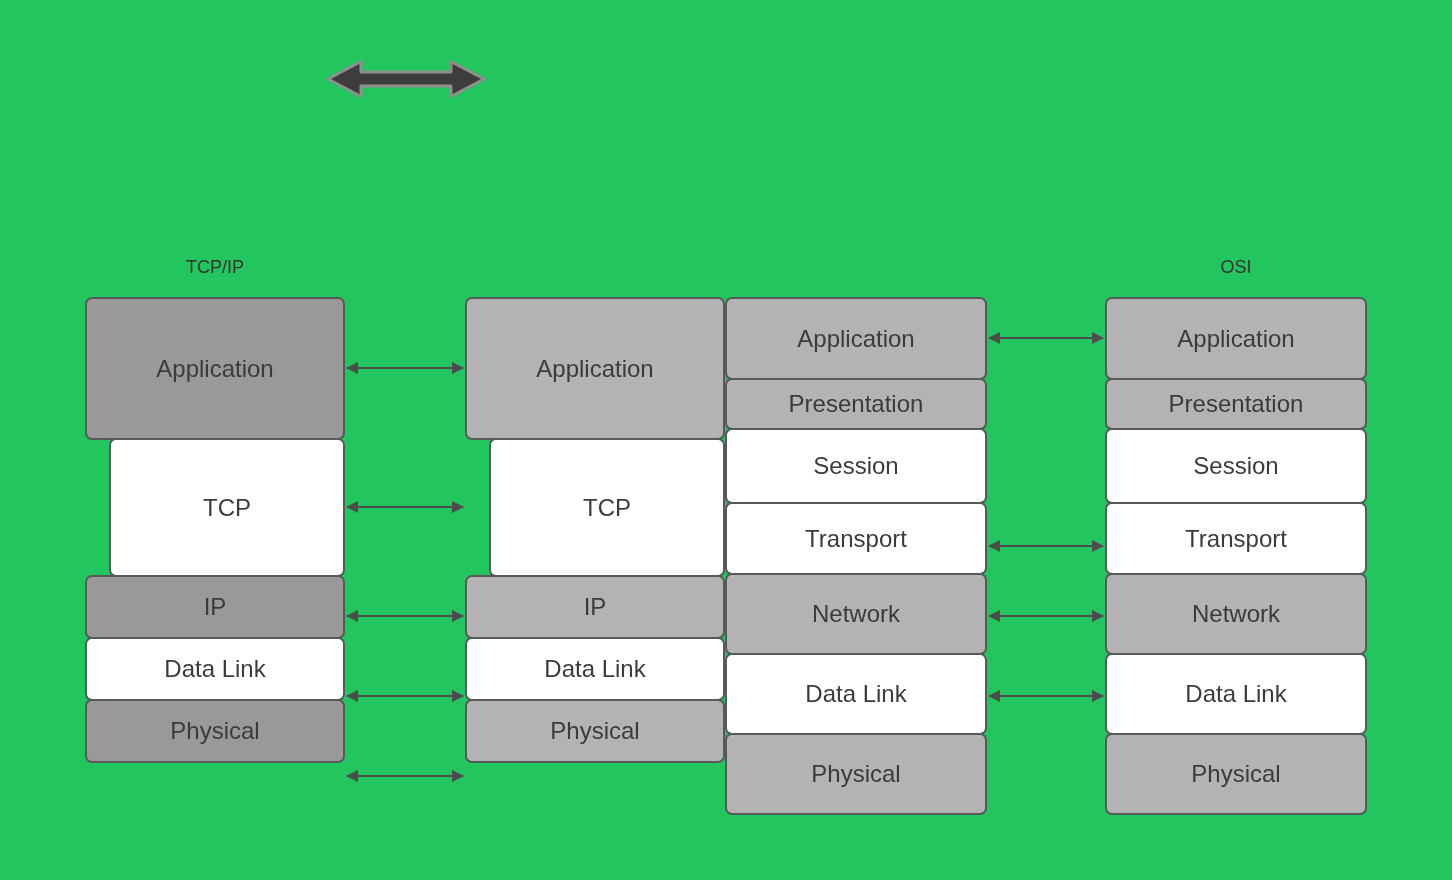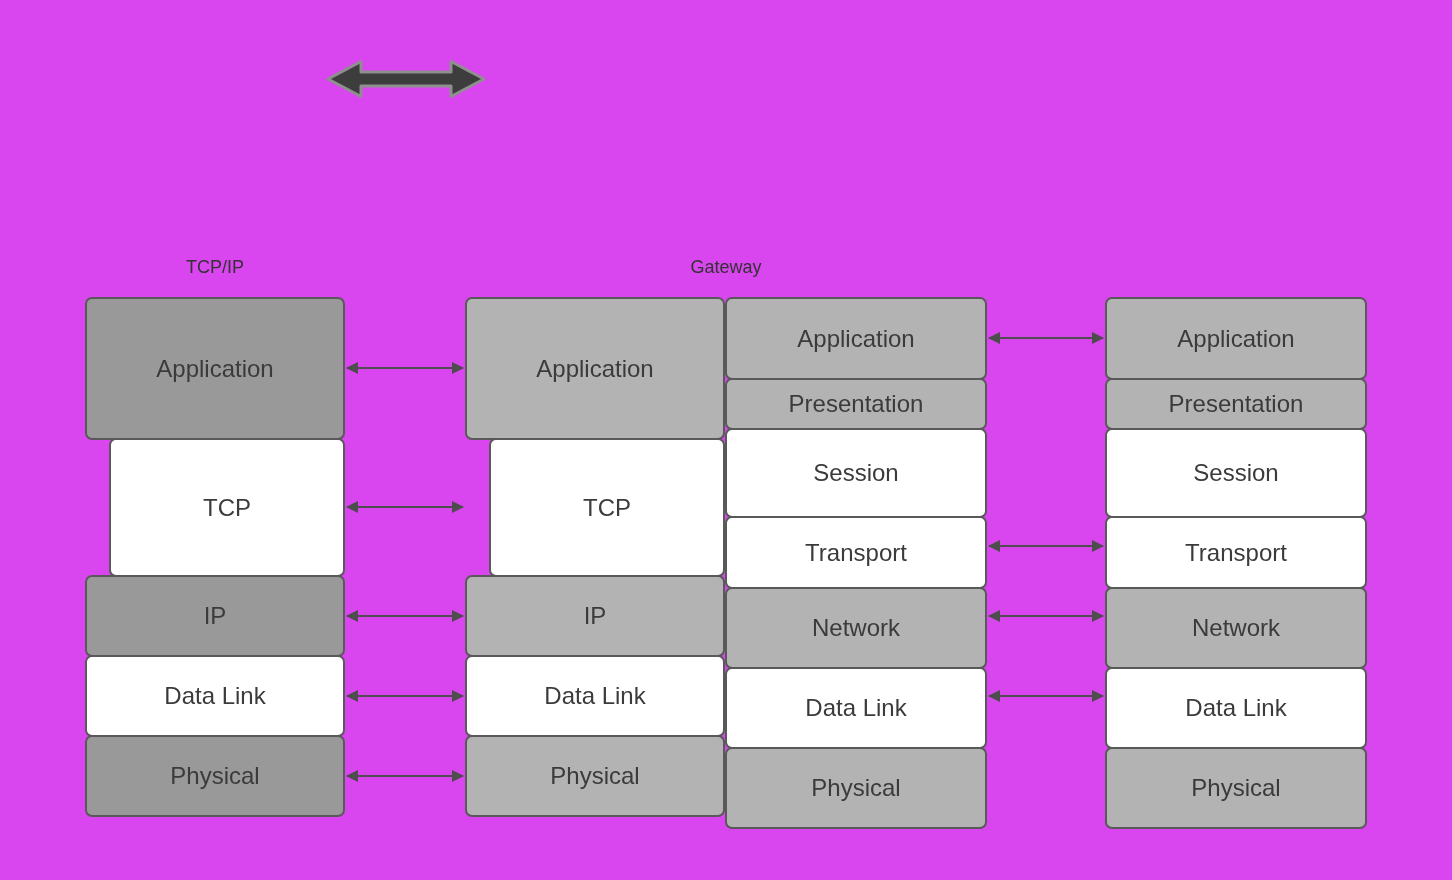--- a/index.html
+++ b/index.html
@@ -5,21 +5,21 @@
   html, body {
     margin: 0;
     padding: 0;
     background: #ffffff;
     font-family: "Liberation Sans", "DejaVu Sans", sans-serif;
   }
   #canvas {
     position: relative;
     width: 1452px;
     height: 880px;
-    background: #d946ef;
+    background: #22c55e;
     overflow: hidden;
   }
   .col-header {
     position: absolute;
     height: 22px;
     line-height: 22px;
     text-align: center;
     font-size: 18px;
     color: #333333;
   }
@@ -37,25 +37,25 @@
     color: #3b3b3b;
     position: relative;
   }
   .layer + .layer { margin-top: -2px; }
   .layer[data-shade="dark"]  { background: #999999; }
   .layer[data-shade="light"] { background: #b3b3b3; }
   .layer[data-shade="white"] { background: #ffffff; }
   
   .rhA { height: 143px; }
   .rhB { height: 139px; margin-left: 24px; }
-  .rhC { height: 82px; }
+  .rhC { height: 64px; }
   
   .rr1 { height: 83px; }
   .rr2 { height: 52px; }
-  .rr3 { height: 90px; }
+  .rr3 { height: 76px; }
   .rr4 { height: 73px; }
   .rr5 { height: 82px; }
   .rr6 { height: 82px; }
   .rr7 { height: 82px; }
   .stack-w { width: 260px; }
   .stack-w2 { width: 262px; }
   
   .conn {
     position: absolute;
     height: 0;
@@ -92,21 +92,21 @@
 </head>
 <body>
 
 <div id="canvas">
 
   <svg id="top-arrow" viewBox="0 0 164 46" xmlns="http://www.w3.org/2000/svg">
     <polygon points="4,23 37,5.5 37,16 127,16 127,5.5 160,23 127,40.5 127,30 37,30 37,40.5" fill="#3d3d3d" stroke="#8f8f8f" stroke-width="3" stroke-linejoin="round"></polygon>
   </svg>
 
   <div class="col-header" style="left:85px;  top:256px; width:260px;">TCP/IP</div>
-  <div class="col-header" style="left:465px; top:256px; width:522px;">Gateway</div>
+  <div class="col-header" style="left:1105px; top:256px; width:262px;">OSI</div>
 
   <div class="stack stack-w" style="left:85px; top:297px;">
     <div class="layer rhA" data-shade="dark">
       <span>Application</span>
     </div>
     <div class="layer rhB" data-shade="white">
       <span>TCP</span>
     </div>
     <div class="layer rhC" data-shade="dark">
       <span>IP</span>

